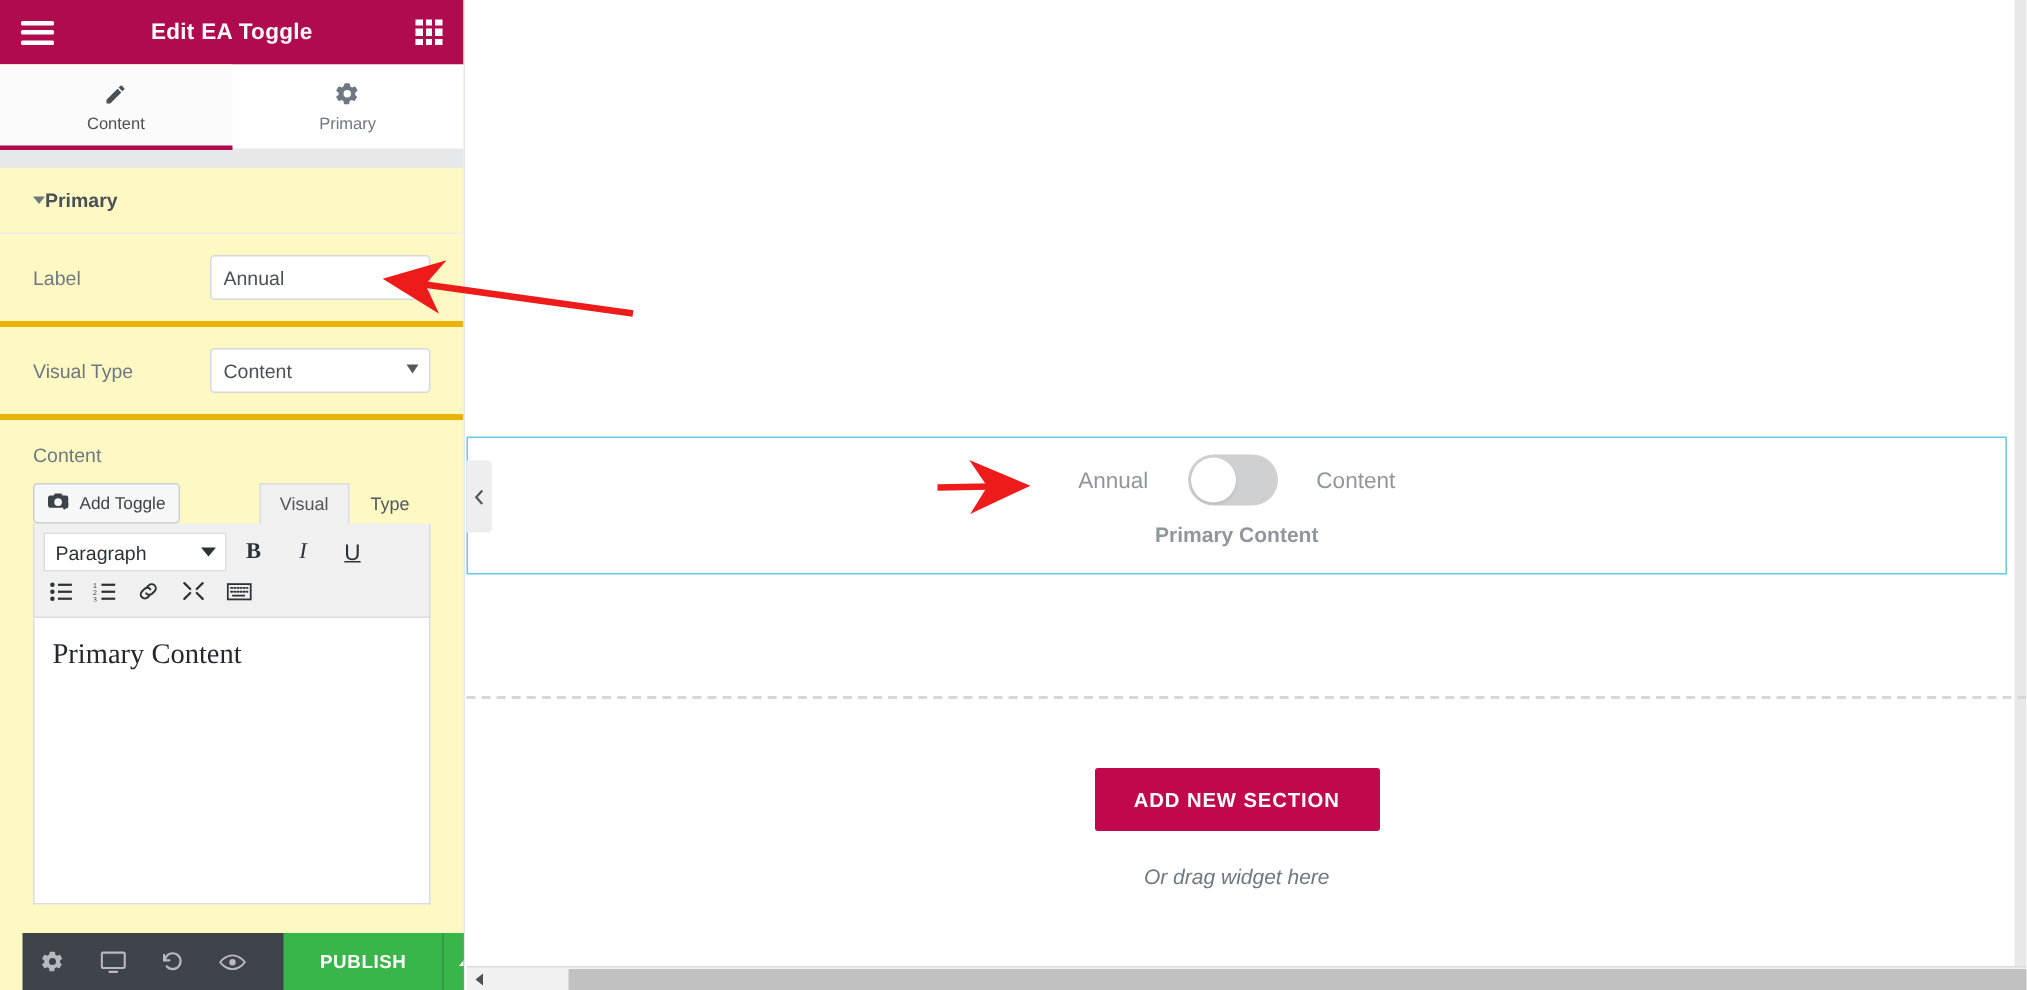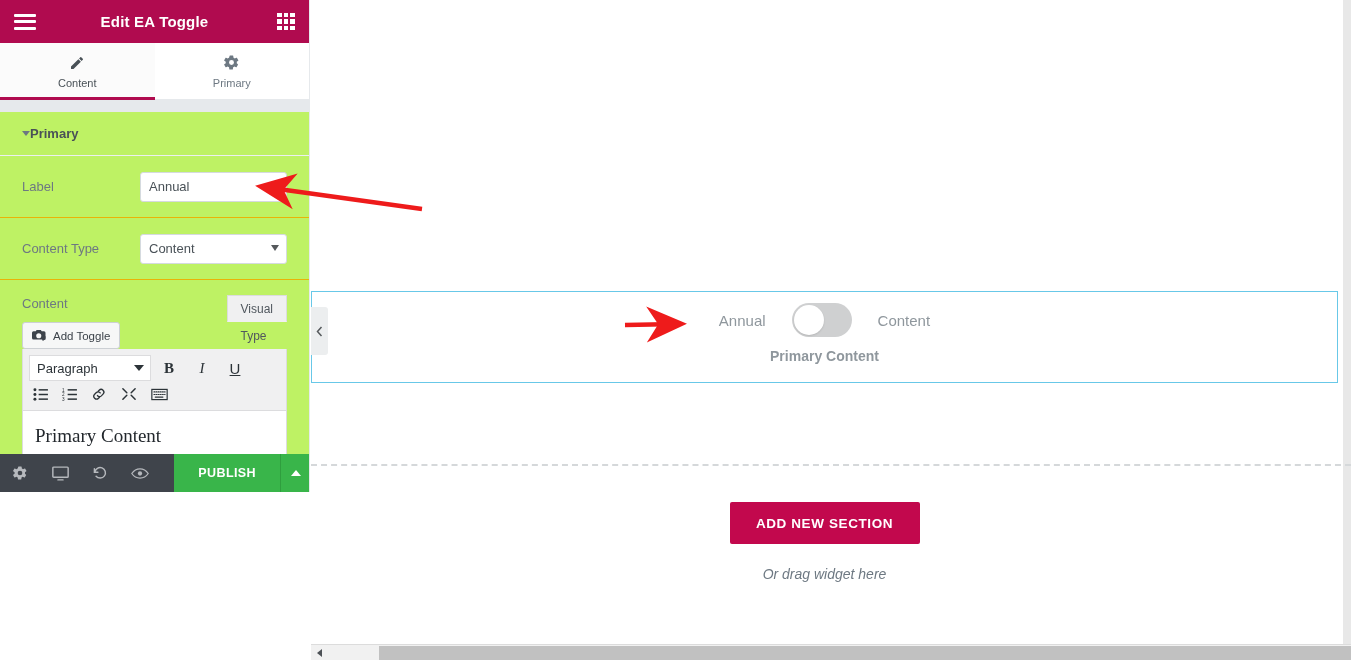--- a/index.html
+++ b/index.html
@@ -7,22 +7,22 @@
     width: 1351px; height: 660px;
     overflow: hidden;
     background: #ffffff;
     font-family: "Liberation Sans", sans-serif;
   }
   #root { position: relative; width: 1351px; height: 660px; }
 
   
   #panel {
     position: absolute; left: 0; top: 0;
-    width: 310px; height: 492px;
-    background: #bef264;
+    width: 310px; height: 660px;
+    background: #fef9c3;
     border-right: 1px solid #e6e9ec;
     overflow: hidden;
   }
   #panel-header {
     height: 43px; background: #b00b4f;
     display: flex; align-items: center; justify-content: space-between;
     padding: 0 14px;
   }
   #panel-header .title {
     color: #fff; font-size: 15px; font-weight: bold;
@@ -52,21 +52,21 @@
   #tabs-gap { height: 12px; background: #e6e9ec; }
 
   
   .section-head { display:flex; align-items:center; 
     height: 44px; padding: 0 22px; border-bottom:1px solid #eceff1;
     color:#495157; font-size:13px; font-weight:bold; cursor:pointer; }
   .caret-down { width:0;height:0;border-left:4px solid transparent;
     border-right:4px solid transparent;border-top:5px solid #6d7882; }
 
   .ctrl-row { display:flex; align-items:center; padding: 0 22px; height: 62px;
-     border-bottom: 1px solid #eab308; }
+     border-bottom: 4px solid #eab308; }
   .ctrl-label { color:#6d7882; font-size:13px; width: 118px; }
   .ctrl-field { flex: 1; }
   input.text-in, select.sel-in {
     width: 100%; height: 30px; padding: 0 8px;
     border: 1px solid #d5dadf; border-radius: 3px;
     background: #fff; color: #495157; font-size: 13px;
     font-family: "Liberation Sans", sans-serif; outline: none;
   }
   .sel-wrap { position: relative; }
   select.sel-in { appearance:none; -webkit-appearance:none; padding-right:22px; }
@@ -74,21 +74,21 @@
      border-left:4px solid transparent;border-right:4px solid transparent;
      border-top:6px solid #55595c; pointer-events:none; }
 
   
   #content-block { padding: 0 22px; }
   #content-block .lbl { color:#6d7882; font-size:13px; margin: 16px 0 10px; }
   .editor-top { display:flex; align-items:flex-end; height:28px; position:relative; }
   .addmedia { display:flex; align-items:center; gap:6px; height:27px;
      padding: 0 9px; border:1px solid #ccd0d4; border-radius:3px;
      background:#f6f7f7; color:#3c434a; font-size:11.5px; cursor:pointer; }
-  .ed-tabs { position:absolute; right:0; bottom:0; display:flex;flex-direction:column; }
+  .ed-tabs { position:absolute; right:0; bottom:0; display:flex; }
   .ed-tab { padding: 6px 13px 5px; font-size:12px; color:#50575e; cursor:pointer;
      border:1px solid transparent; }
   .ed-tab.active { background:#f0f0f1; border-color:#dcdcde; border-bottom-color:#f0f0f1; }
   .ed-toolbar { background:#f0f0f1; border:1px solid #dcdcde; border-top:none;
      padding: 6px 6px 5px; }
   .ed-row { display:flex; align-items:center; gap: 3px; }
   .ed-row.r2 { margin-top: 6px; padding-left: 4px; gap: 14px; }
   .fmt-select { position:relative; width: 122px; }
   .fmt-select select { width:100%; height:26px; border:1px solid #dcdcde;
      background:#fff; font-size:13px; color:#2c3338; padding:0 22px 0 7px;
@@ -100,21 +100,21 @@
   .tb-btn { width: 30px; height: 26px; display:flex; align-items:center;
      justify-content:center; cursor:pointer; color:#2c3338; font-size:15px; }
   .tb-btn.bold { font-weight:bold; font-family:"Liberation Serif",serif; }
   .tb-btn.ital { font-style:italic; font-family:"Liberation Serif",serif; }
   .tb-btn.under { text-decoration:underline; }
   .ed-body { border:1px solid #dcdcde; border-top:none; background:#fff;
      height: 191px; padding: 14px 12px; }
   .ed-body p { font-family:"Liberation Serif", serif; font-size:19px; color:#23282d; }
 
   
-  #panel-footer { position:absolute; left:0; bottom:0; width:310px; height:38px;
+  #panel-footer { position:absolute; left:15px; bottom:0; width:310px; height:38px;
      background:#3f444b; display:flex; align-items:center; }
   .foot-ico { width:40px; height:38px; display:flex; align-items:center;
      justify-content:center; color:#b6b9bd; cursor:pointer; }
   #publish-wrap { margin-left:auto; display:flex; height:38px; }
   #publish-btn { background:#39b54a; color:#fff; font-size:12.5px; font-weight:bold;
      letter-spacing:.4px; display:flex; align-items:center; padding: 0 24px; cursor:pointer; }
   #publish-caret { background:#39b54a; width:30px; display:flex; align-items:center;
      justify-content:center; border-left:1px solid #2f9e3e; cursor:pointer; }
   .caret-up-w { width:0;height:0;border-left:5px solid transparent;
      border-right:5px solid transparent;border-bottom:6px solid #fff; }
@@ -136,21 +136,21 @@
   #collapse-handle { position:absolute; left:0px; top: 307px; width: 17px;
      height: 48px; background:#eceeef; border-radius: 0 3px 3px 0;
      display:flex; align-items:center; justify-content:center; cursor:pointer; }
   #dashed-area { position:absolute; left:0; top: 464px; width:1040px;
      border-top: 2px dashed #d5d8da; }
   #addsec-wrap { position:absolute; left:0; top: 502px; width: 1027px;
      display:flex; flex-direction:column; align-items:center; }
   .cta-row { display:flex; gap: 34px; }
   .cta { height: 42px; display:flex; align-items:center; justify-content:center;
      padding: 0 26px; color:#fff; font-size:13.5px; font-weight:bold;
-     letter-spacing:.6px; cursor:pointer; border-radius:2px; }
+     letter-spacing:.6px; cursor:pointer; border-radius:2px;margin-top:10px; }
   #add-new-section { background:#c2084d; min-width:190px; }
   #add-template { background:#6e7a81; min-width:190px; }
   #drag-hint { margin-top: 22px; font-style: italic; color:#6d7882; font-size:14px; }
   #canvas-right-edge { position:absolute; left: 1032px; top:0; width: 8px;
      height: 646px; background:#e8e8e8; }
 
   
   #hscroll { position:absolute; left:311px; bottom:0; width:1040px; height:16px;
      background:#f1f1f1; border-top:1px solid #dcdcdc; display:flex; align-items:center; }
   #hscroll-left { width:16px; height:16px; display:flex; align-items:center;
@@ -216,21 +216,21 @@
     </div>
 
     <div class="ctrl-row">
       <div class="ctrl-label">Label</div>
       <div class="ctrl-field">
         <input class="text-in" type="text" value="Annual" style="">
       </div>
     </div>
 
     <div class="ctrl-row">
-      <div class="ctrl-label">Content Type</div>
+      <div class="ctrl-label">Visual Type</div>
       <div class="ctrl-field">
         <div class="sel-wrap">
           <select class="sel-in">
             <option>Content</option>
           </select>
           <span class="arr"></span>
         </div>
       </div>
     </div>
 

